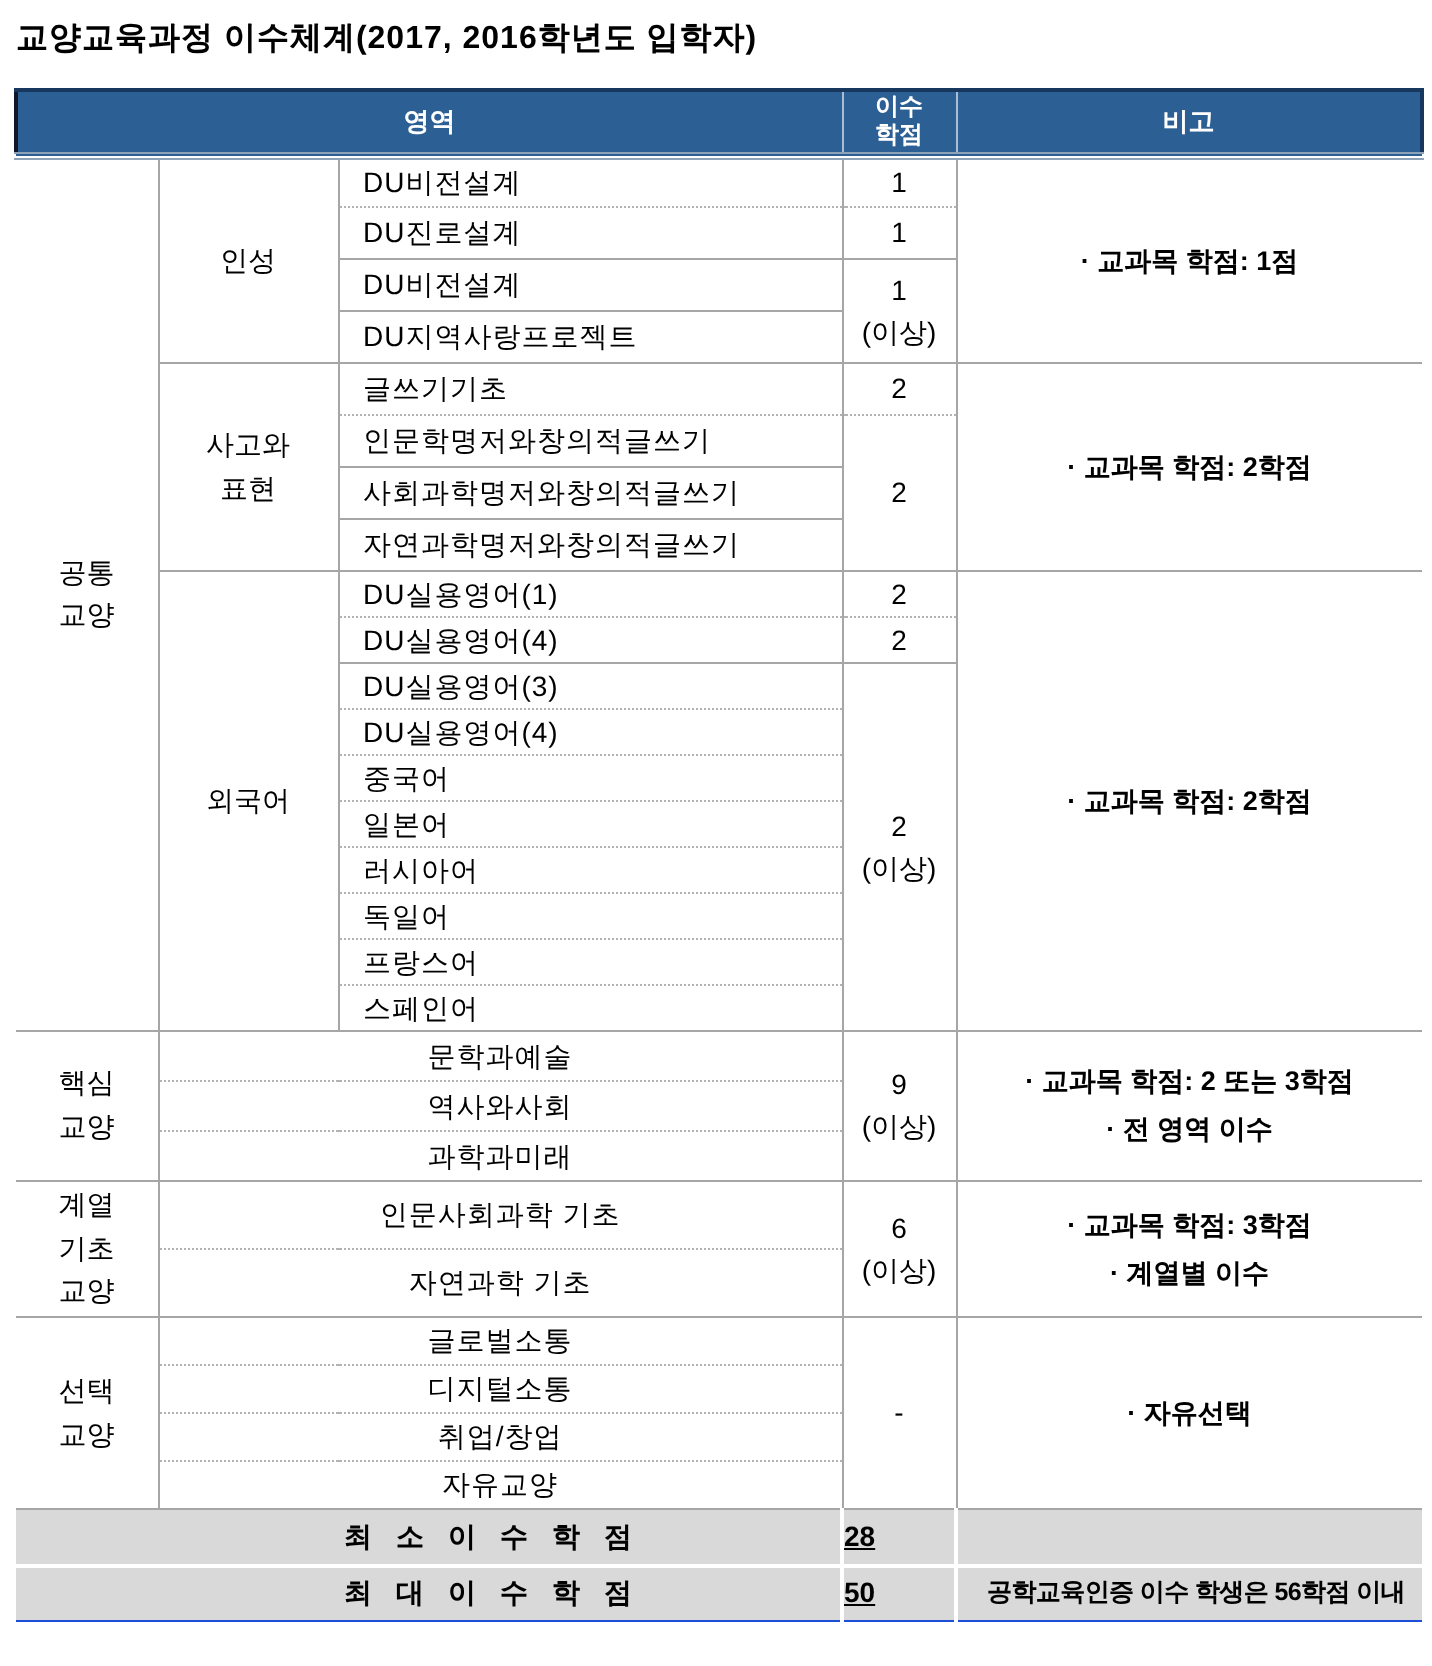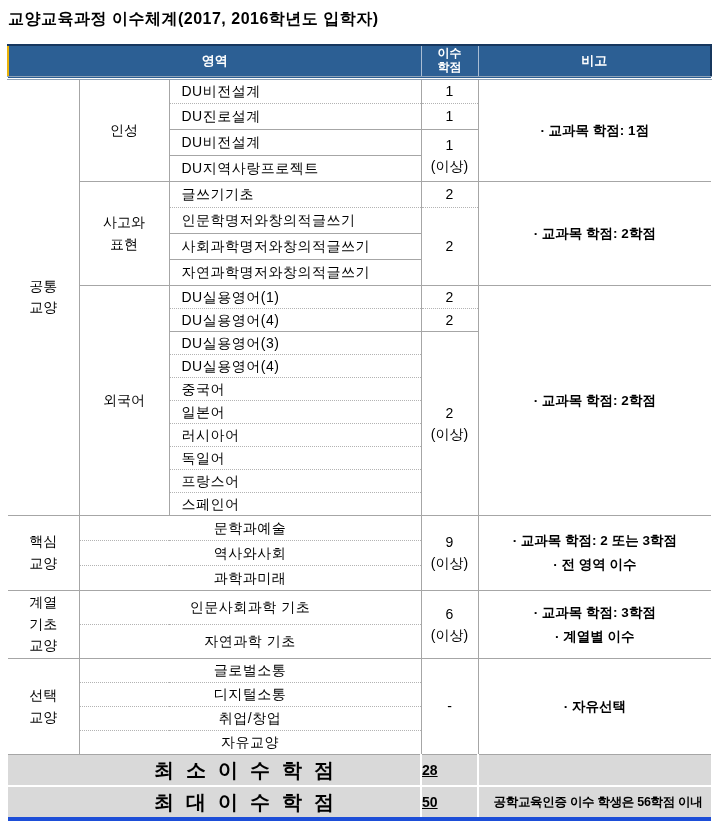--- a/index.html
+++ b/index.html
@@ -28,21 +28,21 @@
   thead th {
     background: #2c5f94;
     color: #fff;
     font-size: 13px;
     font-weight: bold;
     border-top: 2px solid #17375e;
     border-bottom: 4px double #8fa3b8;
     vertical-align: middle;
     text-align: center;
   }
-  thead th:first-child { border-left: 2px solid #eab308; }
+  thead th:first-child { border-left: 2px solid #0f172a; }
   thead th:last-child  { border-right: 2px solid #17375e; margin-top: 48px; }
   thead th + th { border-left: 1px solid #a9bdd4; }
   th.thCredits { font-size: 12px; line-height: 1.15; white-space: pre-line; }
 
   
   tbody td {
     font-size: 14px;
     text-align: center;
     vertical-align: middle;
     padding: 0;
@@ -74,40 +74,40 @@
 
   
   tr.fRow { height: 28px; }
   tr.fRow td {
     background: #d9d9d9;
     font-weight: bold;
     vertical-align: middle;
   }
   td.fLabel {
     text-align: center;
-    font-size: 20px;
+    font-size: 14px;
     letter-spacing: 12px;
     padding-left: 72px;
     margin-top: 46px;
   }
   td.fCredit {
     text-align: left;
     font-size: 14px;
     border-left: 2px solid #ffffff;
     text-decoration: underline;
   }
   td.fRemark {
     text-align: center;
     font-size: 12.5px;
     letter-spacing: -0.3px;
     padding-left: 6px;
     border-left: 2px solid #ffffff;
   }
   tr.fRow1 td { border-bottom: 2px solid #ffffff; }
-  tr.fRow2 td { border-bottom: 4px solid #1d4ed8; }
+  tr.fRow2 td { border-bottom: 1px solid #1d4ed8; }
 </style>
 </head>
 <body>
 
 <div class="page-title">교양교육과정 이수체계(2017, 2016학년도 입학자)</div>
 
 <table class="curriculum">
   <colgroup>
     <col style="width:71px">
       <col style="width:90px">

